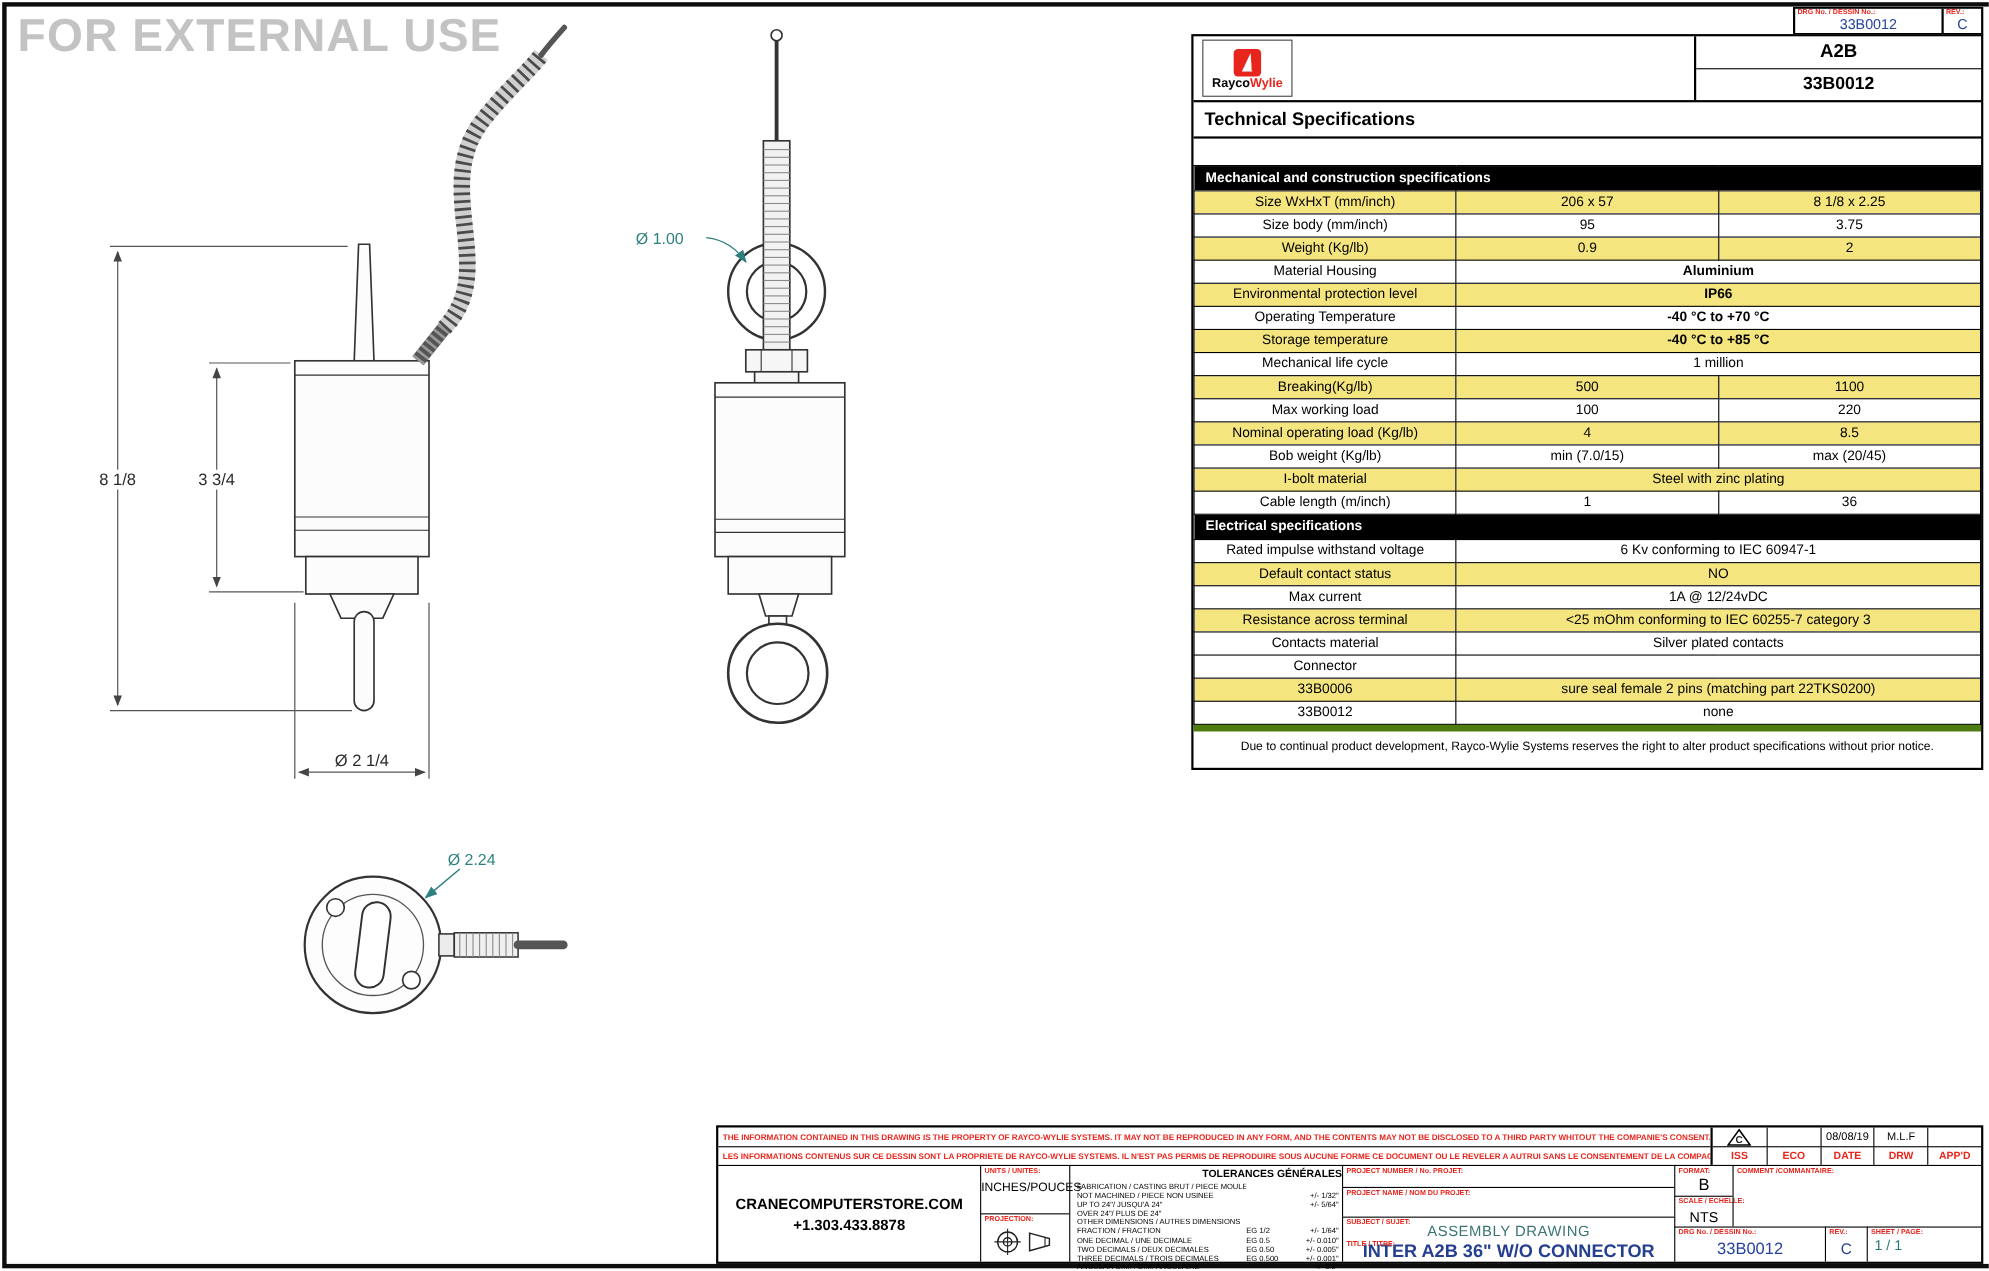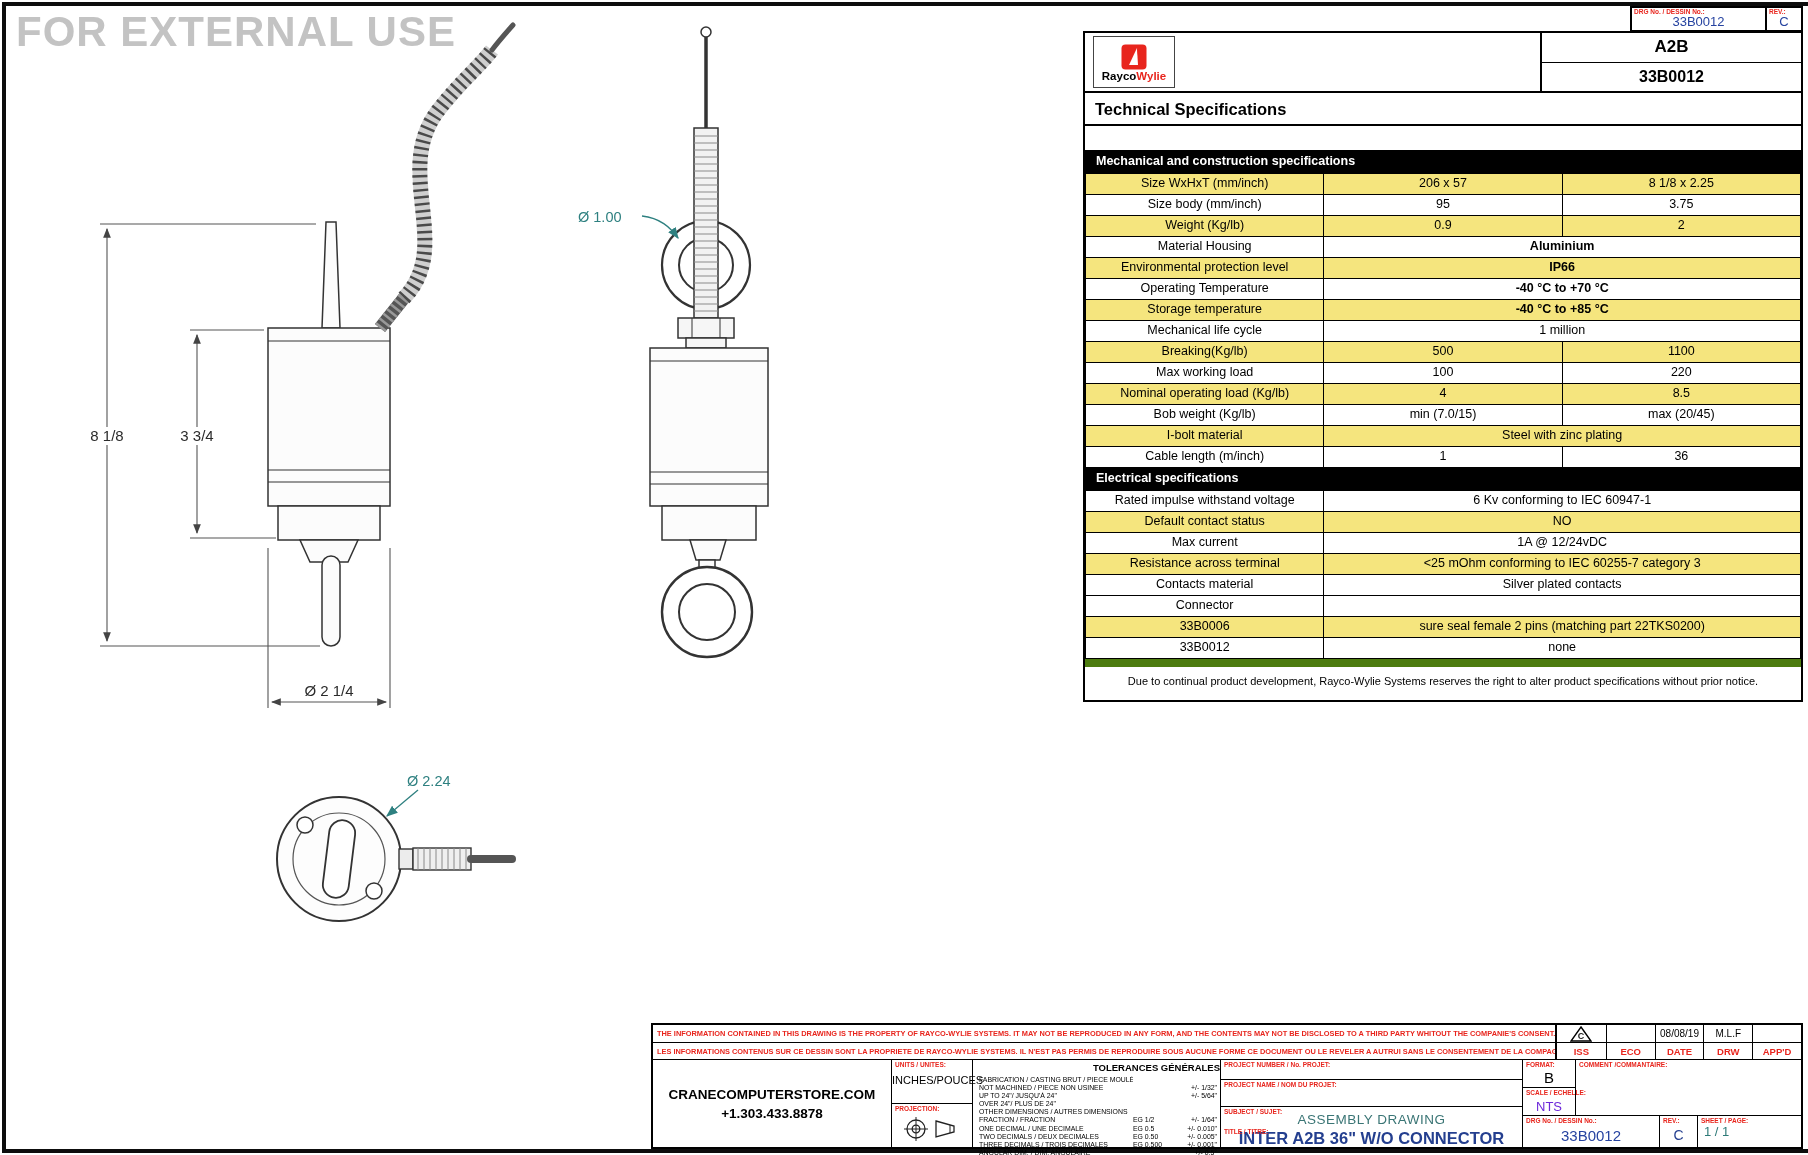--- a/index.html
+++ b/index.html
@@ -29,21 +29,21 @@
   .spec-title{height:33px;border-bottom:2px solid #000;box-sizing:border-box;font-weight:bold;font-size:16.5px;padding:7px 0 0 10px;}
   .spec-spacer{height:24px;}
   table.spec-t{border-collapse:collapse;width:100%;table-layout:fixed;}
   .spec-t td{border:1px solid #000;height:20px;font-size:12.5px;text-align:center;padding:0 2px;vertical-align:middle;line-height:1.05;overflow:hidden;}
   .spec-t td.lbl{width:152px;}
   .spec-t td.v1{width:303px;}
   .spec-t td.v2{width:259px;}
   .spec-t td.band{background:#000;color:#fff;text-align:left;font-weight:bold;padding-left:10px;font-size:12.5px;height:22px;}
   .spec-t tr.shade td{background:#f5e57e;}
   .spec-t td.b{font-weight:bold;}
-  .spec-note{border-top:8px solid #4d7c0f;font-size:11px;text-align:center;padding:8px 6px 13px;}
+  .spec-note{border-top:6px solid #4d7c0f;font-size:11px;text-align:center;padding:8px 6px 13px;}
 
   
   .tblock{position:absolute;left:651px;top:1023px;width:1152px;height:126px;border:2px solid #000;box-sizing:border-box;background:#fff;}
   .tbc{position:absolute;box-sizing:border-box;border-left:1px solid #000;border-top:1px solid #000;}
   .nbl{border-left:none;}
   .nbt{border-top:none;}
   .rlab{position:absolute;top:1px;left:3px;font-size:6.5px;font-weight:bold;color:#e8251d;white-space:nowrap;}
   .disc{font-size:7.4px;font-weight:bold;color:#e8251d;white-space:nowrap;overflow:hidden;padding:4px 0 0 4px;}
   .revstrip{border-left:2px solid #000;}
   .rev-row{display:grid;grid-template-columns:repeat(5,1fr);height:18px;}
@@ -54,21 +54,21 @@
   .company{display:flex;flex-direction:column;align-items:center;justify-content:center;font-weight:bold;font-size:13.5px;line-height:19px;text-align:left;}
   .units-val{margin-top:14px;text-align:center;font-size:11px;}
   .proj-sym{display:block;margin:11px auto 0;}
   .tol-title{text-align:right;font-weight:bold;font-size:9.5px;padding-top:2px;}
   .tol-lines{padding:3px 3px 0 6px;}
   .t-line{display:flex;font-size:6.9px;line-height:8.1px;white-space:nowrap;}
   .t-text{flex:1;overflow:hidden;}
   .t-eg{width:40px;text-align:left;}
   .t-tol{width:44px;text-align:right;}
   .big-b{text-align:center;font-size:15px;margin-top:9px;}
-  .nts{text-align:center;font-size:13px;color:#6d28d9;margin-top:11px;}
+  .nts{text-align:center;font-size:13px;color:#000000;margin-top:11px;}
   .title-lines{padding-top:4px;}
   .title-l1{text-align:center;font-size:13.5px;letter-spacing:0.5px;color:#3a7575;margin-top:1px;}
   .title-l2{text-align:center;font-size:16.5px;font-weight:600;color:#243f8f;margin-top:2px;}
   .drg-val{text-align:center;font-size:15px;color:#2643a0;margin-top:11px;}
   .rev-val{text-align:center;font-size:14px;color:#243f8f;margin-top:11px;}
   .sheet-val{font-size:13px;color:#2e7a78;margin:8px 0 0 6px;}
 </style>
 </head>
 <body>
 

